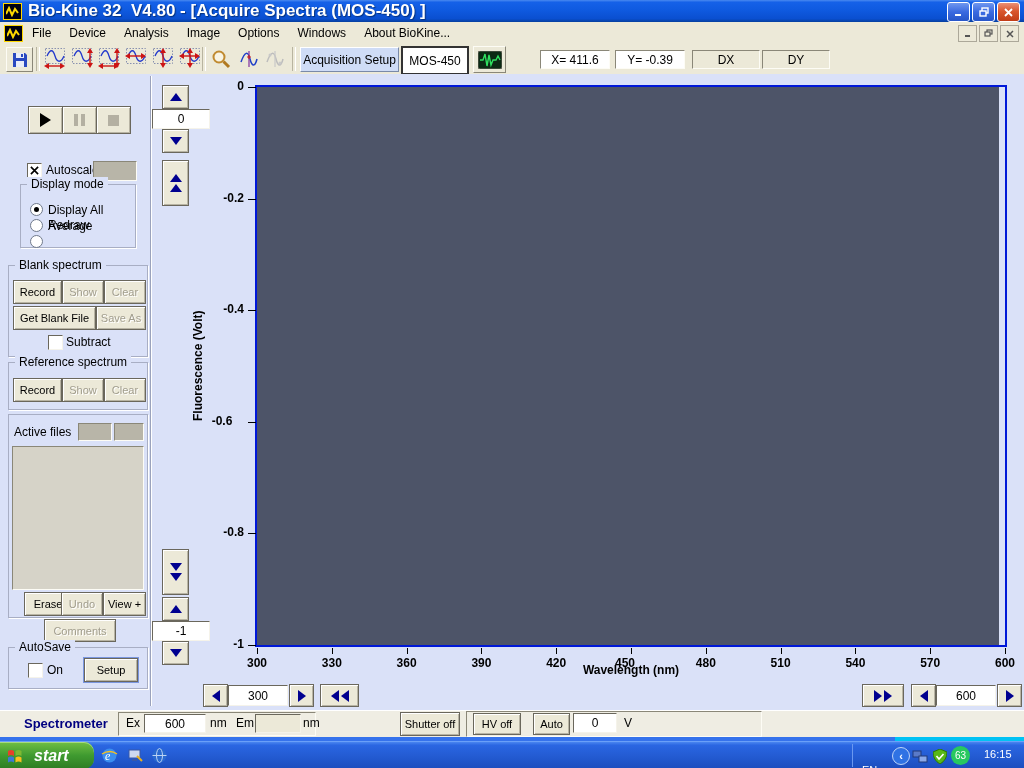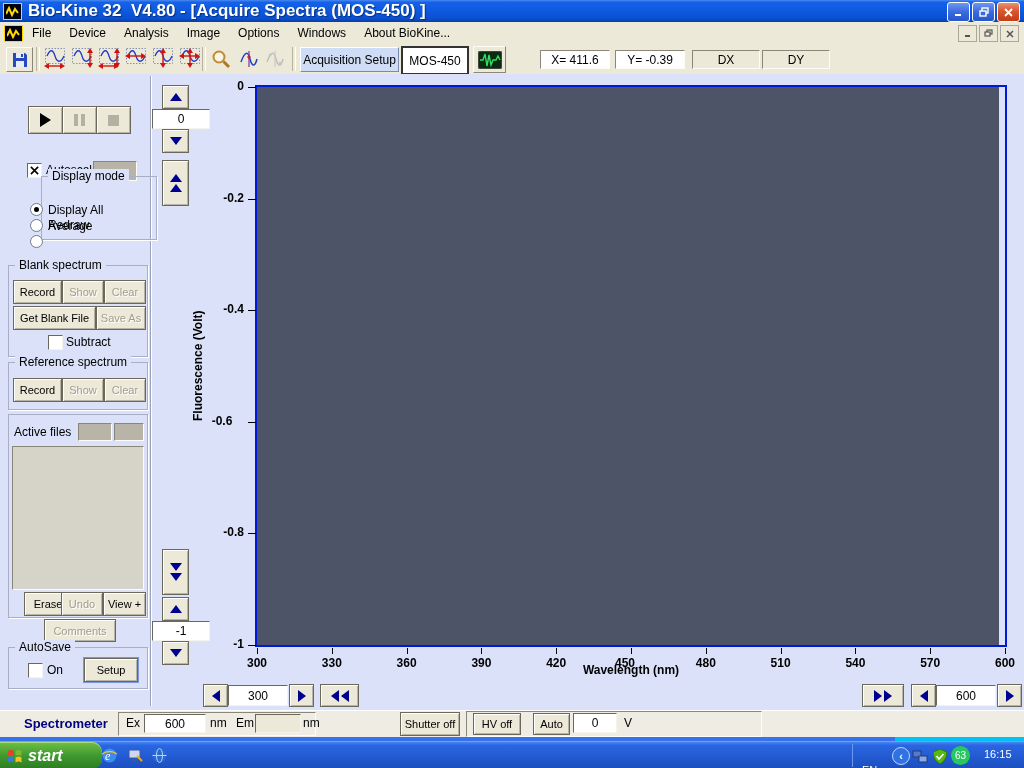--- a/index.html
+++ b/index.html
@@ -58,24 +58,24 @@
   .ticklbl{position:absolute;font-weight:bold;font-size:12px;}
   .tickmark{position:absolute;background:#000;}
   
   .statusbar{left:0;top:710px;width:1024px;height:27px;background:#efede3;border-top:1px solid #fff;}
   .sunkpanel{position:absolute;border:1px solid;border-color:#8a8778 #fdfcf5 #fdfcf5 #8a8778;}
   
   .wborder1{left:0;top:737px;width:895px;height:4px;background:#3572ec;}
   .wborder2{left:895px;top:737px;width:129px;height:4px;background:#00c2f4;}
   .taskbar{left:0;top:741px;width:1024px;height:27px;
     background:linear-gradient(180deg,#4a86f0 0%,#2a66e2 12%,#2259cf 60%,#1c4dbd 100%);border-top:1px solid #6aa0f8;}
-  .startbtn{position:absolute;left:0;top:0;width:102px;height:27px;border-radius:0 10px 10px 0;
+  .startbtn{position:absolute;left:0;top:0;width:94px;height:27px;border-radius:0 10px 10px 0;
     background:linear-gradient(180deg,#71bf44 0%,#3f9a30 50%,#2d7c22 100%);
     display:flex;align-items:center;color:#fff;font-weight:bold;font-style:italic;font-size:16px;
-    box-shadow:inset 0 1px 0 #a8dc7e;}
+    box-shadow:inset 0 1px 0 #a8dc7e;gap:6px;}
   .taskbtn{position:absolute;top:3px;height:22px;border-radius:3px;display:flex;align-items:center;color:#fff;font-size:11px;
     background:linear-gradient(180deg,#5a90f4 0%,#3a77e8 50%,#2f68d8 100%);box-shadow:inset 0 1px 0 #88b0f8;overflow:hidden;white-space:nowrap;}
   .taskbtn.active{background:#1a48a8;box-shadow:inset 1px 1px 2px #0d2f78;}
   .trayitem{color:#fff;font-size:11px;}
   .qicon{position:absolute;top:4px;width:19px;height:19px;display:flex;align-items:center;justify-content:center;}
 </style>
 </head>
 <body>
 
 <div class="screen">
@@ -280,21 +280,21 @@
   <div class="btn" style="left:96px;top:106px;width:33px;height:26px;">
     <span style="width:11px;height:11px;background:#b4b0a2;"></span>
   </div>
   <span class="checkbox" style="left:27px;top:163px;">
     <svg width="9" height="9" viewBox="0 0 10 10">
         <path d="M1 1 L9 9 M9 1 L1 9" stroke="#000" stroke-width="1.8"></path>
       </svg>
   </span>
   <span class="lbl" style="left:46px;top:163px;">Autoscale</span>
   <span class="abs" style="left:93px;top:161px;width:42px;height:18px;background:#b8b5a8;border:1px solid;border-color:#8a8778 #fdfcf5 #fdfcf5 #8a8778;"></span>
-  <div class="groupbox" style="left:20px;top:176px;width:114px;height:62px;margin-left:21px;">
+  <div class="groupbox" style="left:20px;top:184px;width:114px;height:62px;">
     <span class="grouplabel">Display mode</span>
   </div>
   <span class="radio sel" style="left:30px;top:203px;"></span>
   <span class="lbl" style="left:48px;top:203px;">Display All</span>
   <span class="radio" style="left:30px;top:219px;"></span>
   <span class="lbl" style="left:48px;top:219px;">Average</span>
   <span class="radio" style="left:30px;top:235px;"></span>
   <span class="lbl" style="left:48px;top:218px;">Redraw</span>
 
   <div class="groupbox" style="left:8px;top:265px;width:138px;height:90px;">

